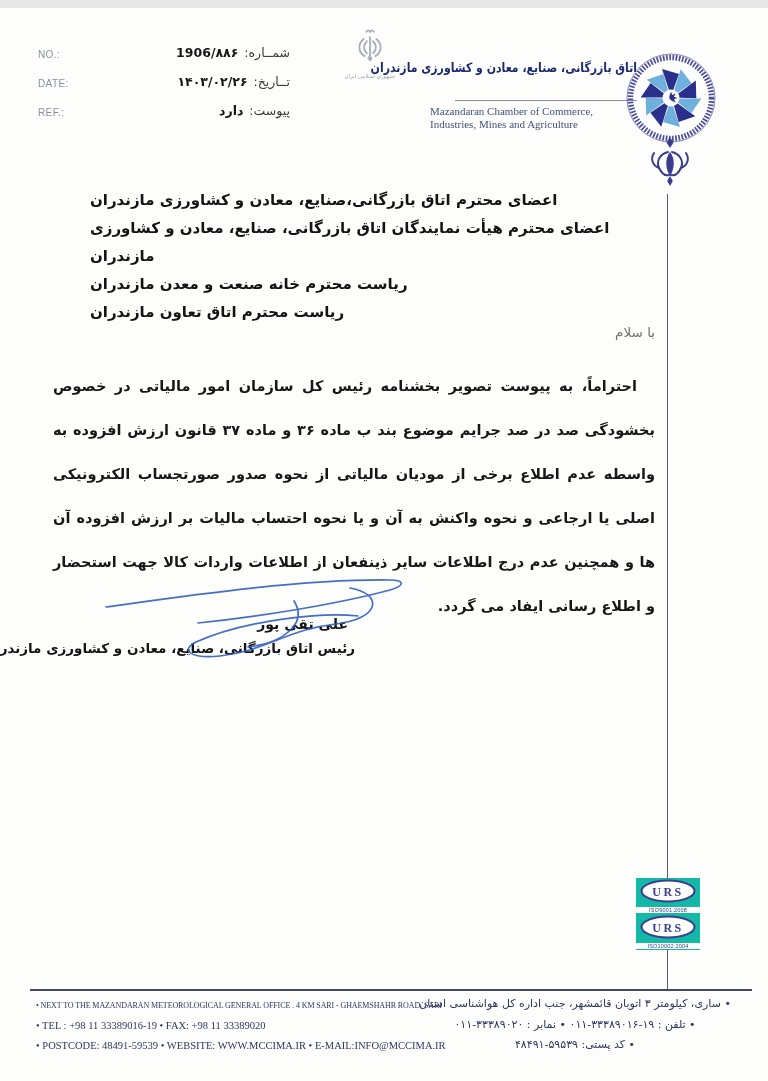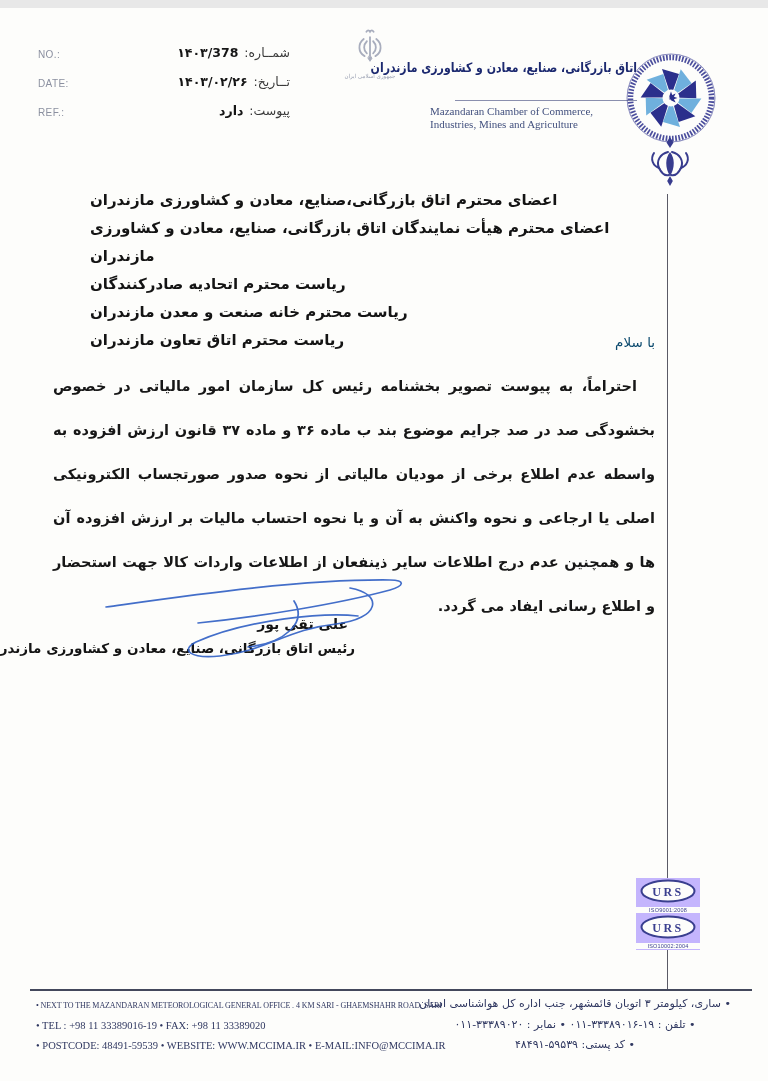--- a/index.html
+++ b/index.html
@@ -44,35 +44,35 @@
   .logo { position:absolute; top:45px; left:626px; }
   .ornament { position:absolute; top:128px; left:645px; }
   .vrule { position:absolute; top:186px; left:667px; width:1px; height:796px; background:#5a5a66; }
 
   
   .recipients {
     position:absolute; top:178px; right:113px; width:565px;
     direction:rtl; text-align:left;
     font-size:15px; font-weight:bold; line-height:28px; color:#141414;
   }
-  .greeting { position:absolute; top:326px; right:113px; direction:rtl; font-size:13.5px; color:#0c4a6e; }
+  .greeting { position:absolute; top:316px; right:113px; direction:rtl; font-size:13.5px; color:#737373; }
   .body-text {
     position:absolute; top:356px; right:113px; width:602px;
     direction:rtl; text-align:justify; text-indent:18px;
     font-size:14.5px; font-weight:bold; line-height:44px; color:#171717;
   }
 
   
   .sig-name  { position:absolute; top:608px; right:420px; direction:rtl; font-size:14px; font-weight:bold; color:#141414; }
   .sig-title { position:absolute; top:632px; right:413px; direction:rtl; font-size:13.5px; font-weight:bold; color:#141414; white-space:nowrap; }
   .sig-ink { position:absolute; top:563px; left:98px; pointer-events:none; }
 
   
   .certs { position:absolute; top:870px; left:636px; width:64px; text-align:center; }
-  .cert { background:#c4b5fd; padding:1px 0; }
+  .cert { background:#14b8a6; padding:1px 0; }
   .cert-std { font-family:"Liberation Sans", sans-serif; font-size:5.5px; color:#3a3f8f; letter-spacing:.2px; background:#fdfdfb; }
 
   
   .footer-rule { position:absolute; top:981px; left:30px; width:722px; height:2px; background:#43485c; }
   .footer-en {
     position:absolute; top:988px; left:36px; width:450px;
     font-family:"Liberation Serif", serif; color:#2f3760;
   }
   .footer-en .f-line { height:20px; line-height:20px; font-size:10.5px; white-space:nowrap; }
   .footer-en .f-line.small { font-size:8px; letter-spacing:-.1px; }
@@ -83,21 +83,21 @@
   .footer-fa .f-line { height:20.5px; line-height:20.5px; font-size:11px; white-space:nowrap; }
 </style>
 </head>
 <body>
 
 <div class="page">
 
   <div class="meta">
     <div class="meta-row">
       <span class="meta-en">NO.:</span>
-      <span class="meta-fa"><span>شمــاره:</span><span class="val">۱۴۰۳/378</span></span>
+      <span class="meta-fa"><span>شمــاره:</span><span class="val">1906/۸۸۶</span></span>
     </div>
     <div class="meta-row">
       <span class="meta-en">DATE:</span>
       <span class="meta-fa"><span>تــاریخ:</span><span class="val">۱۴۰۳/۰۲/۲۶</span></span>
     </div>
     <div class="meta-row">
       <span class="meta-en">REF.:</span>
       <span class="meta-fa"><span>پیوست:</span><span class="val">دارد</span></span>
     </div>
   </div>
@@ -164,21 +164,20 @@
         <path d="M36 32 C33 38 29 40 26 39"></path>
       </g>
     </svg>
   </div>
 
   <div class="vrule"></div>
 
   <div class="recipients">
     <div>اعضای محترم اتاق بازرگانی،صنایع، معادن و کشاورزی مازندران</div>
     <div>اعضای محترم هیأت نمایندگان اتاق بازرگانی، صنایع، معادن و کشاورزی مازندران</div>
-    <div>ریاست محترم اتحادیه صادرکنندگان</div>
     <div>ریاست محترم خانه صنعت و معدن مازندران</div>
     <div>ریاست محترم اتاق تعاون مازندران</div>
   </div>
 
   <div class="greeting">با سلام</div>
   <div class="body-text">احتراماً، به پیوست تصویر بخشنامه رئیس کل سازمان امور مالیاتی در خصوص بخشودگی صد در صد جرایم موضوع بند ب ماده ۳۶ و ماده ۳۷ قانون ارزش افزوده به واسطه عدم اطلاع برخی از مودیان مالیاتی از نحوه صدور صورتجساب الکترونیکی اصلی یا ارجاعی و نحوه واکنش به آن و یا نحوه احتساب مالیات بر ارزش افزوده آن ها و همچنین عدم درج اطلاعات سایر ذینفعان از اطلاعات واردات کالا جهت استحضار و اطلاع رسانی ایفاد می گردد.</div>
 
   <div class="sig-name">علی تقی پور</div>
   <div class="sig-title">رئیس اتاق بازرگانی، صنایع، معادن و کشاورزی مازندران</div>
   <div class="sig-ink">

